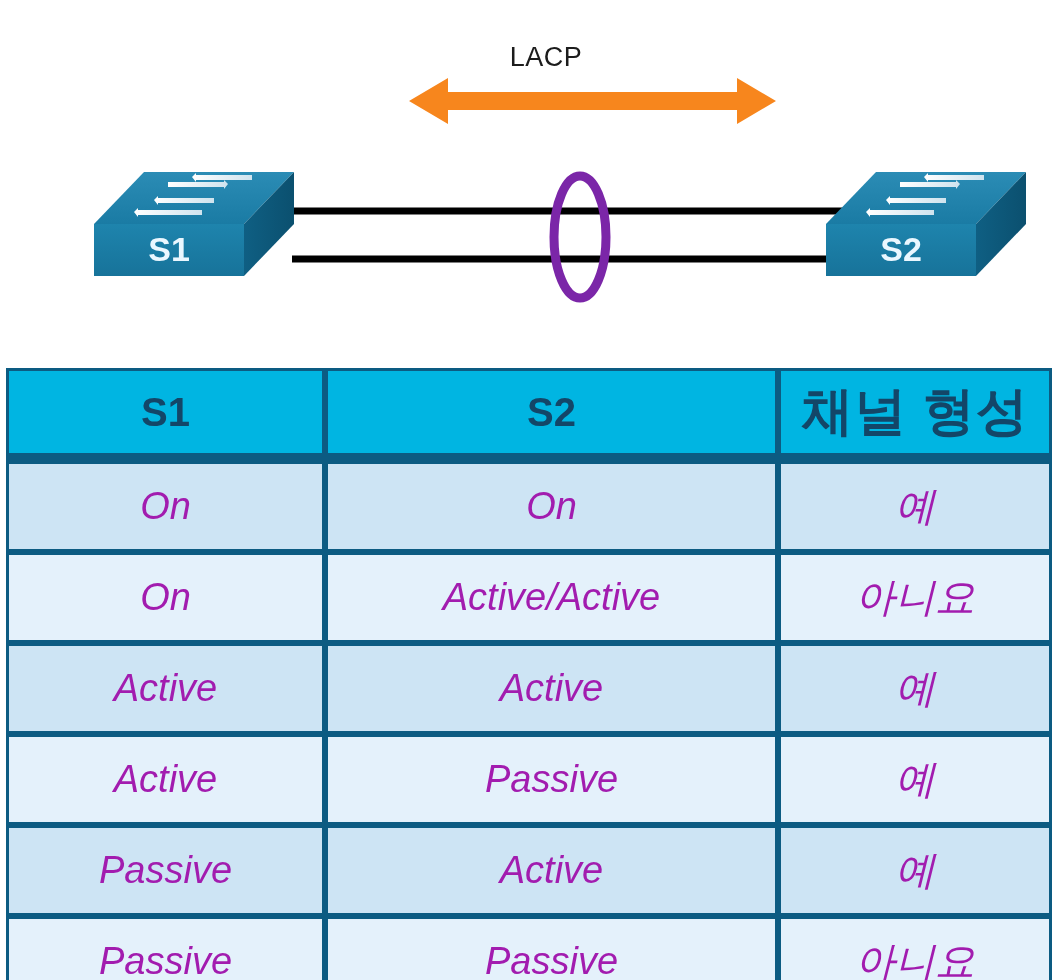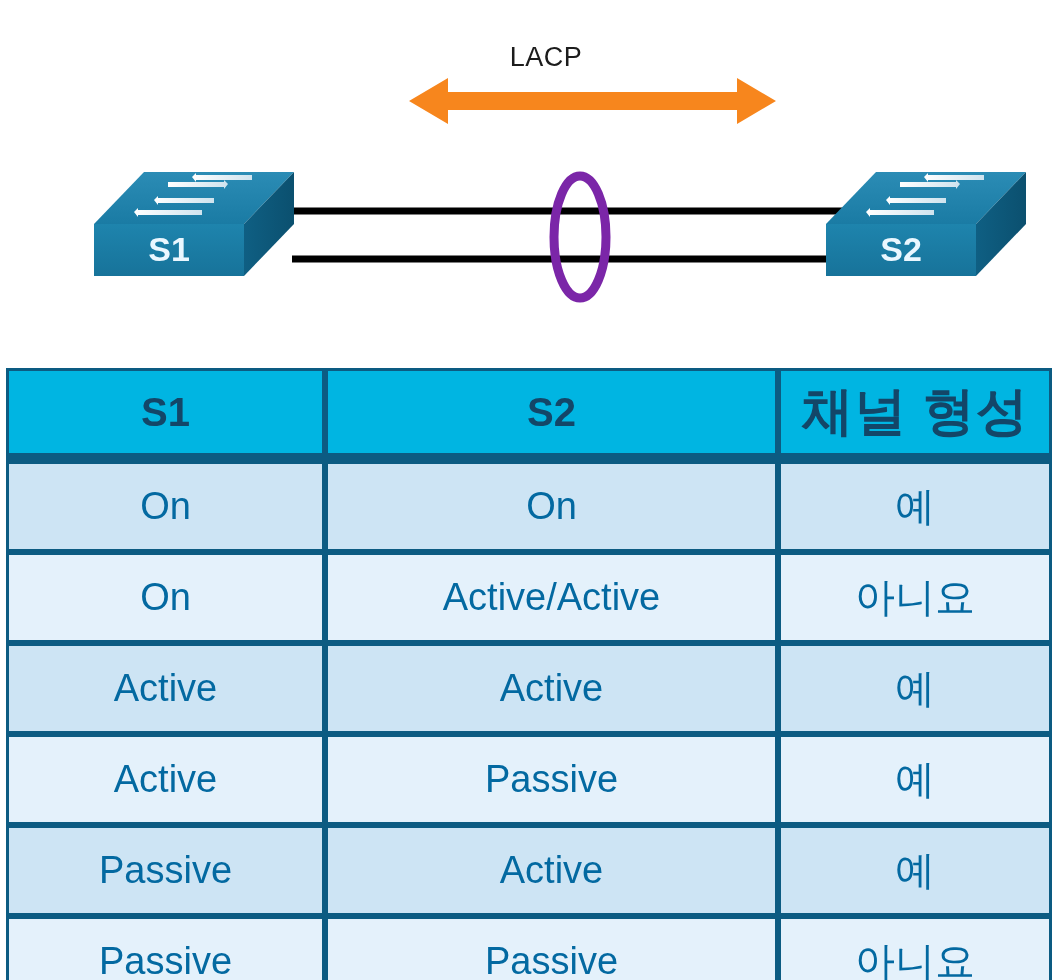--- a/index.html
+++ b/index.html
@@ -65,22 +65,23 @@
     font-size: 40px;
     border-bottom-width: 8px;
   }
   #compat-table thead th.korean {
     font-size: 52px;
     letter-spacing: 1px;
   }
   #compat-table tbody td {
     height: 85px;
     font-size: 38px;
-    color: #0369a1;
+    color: #a21caf;
     border-width: 3px;
+    font-style: italic;
   }
   #compat-table tbody tr.odd td  { background: #cde4f4; }
   #compat-table tbody tr.even td { background: #e4f1fb; }
   #compat-table tbody td.korean { font-size: 40px; }
 </style>
 </head>
 <body>
 
 <div id="diagram">
 

